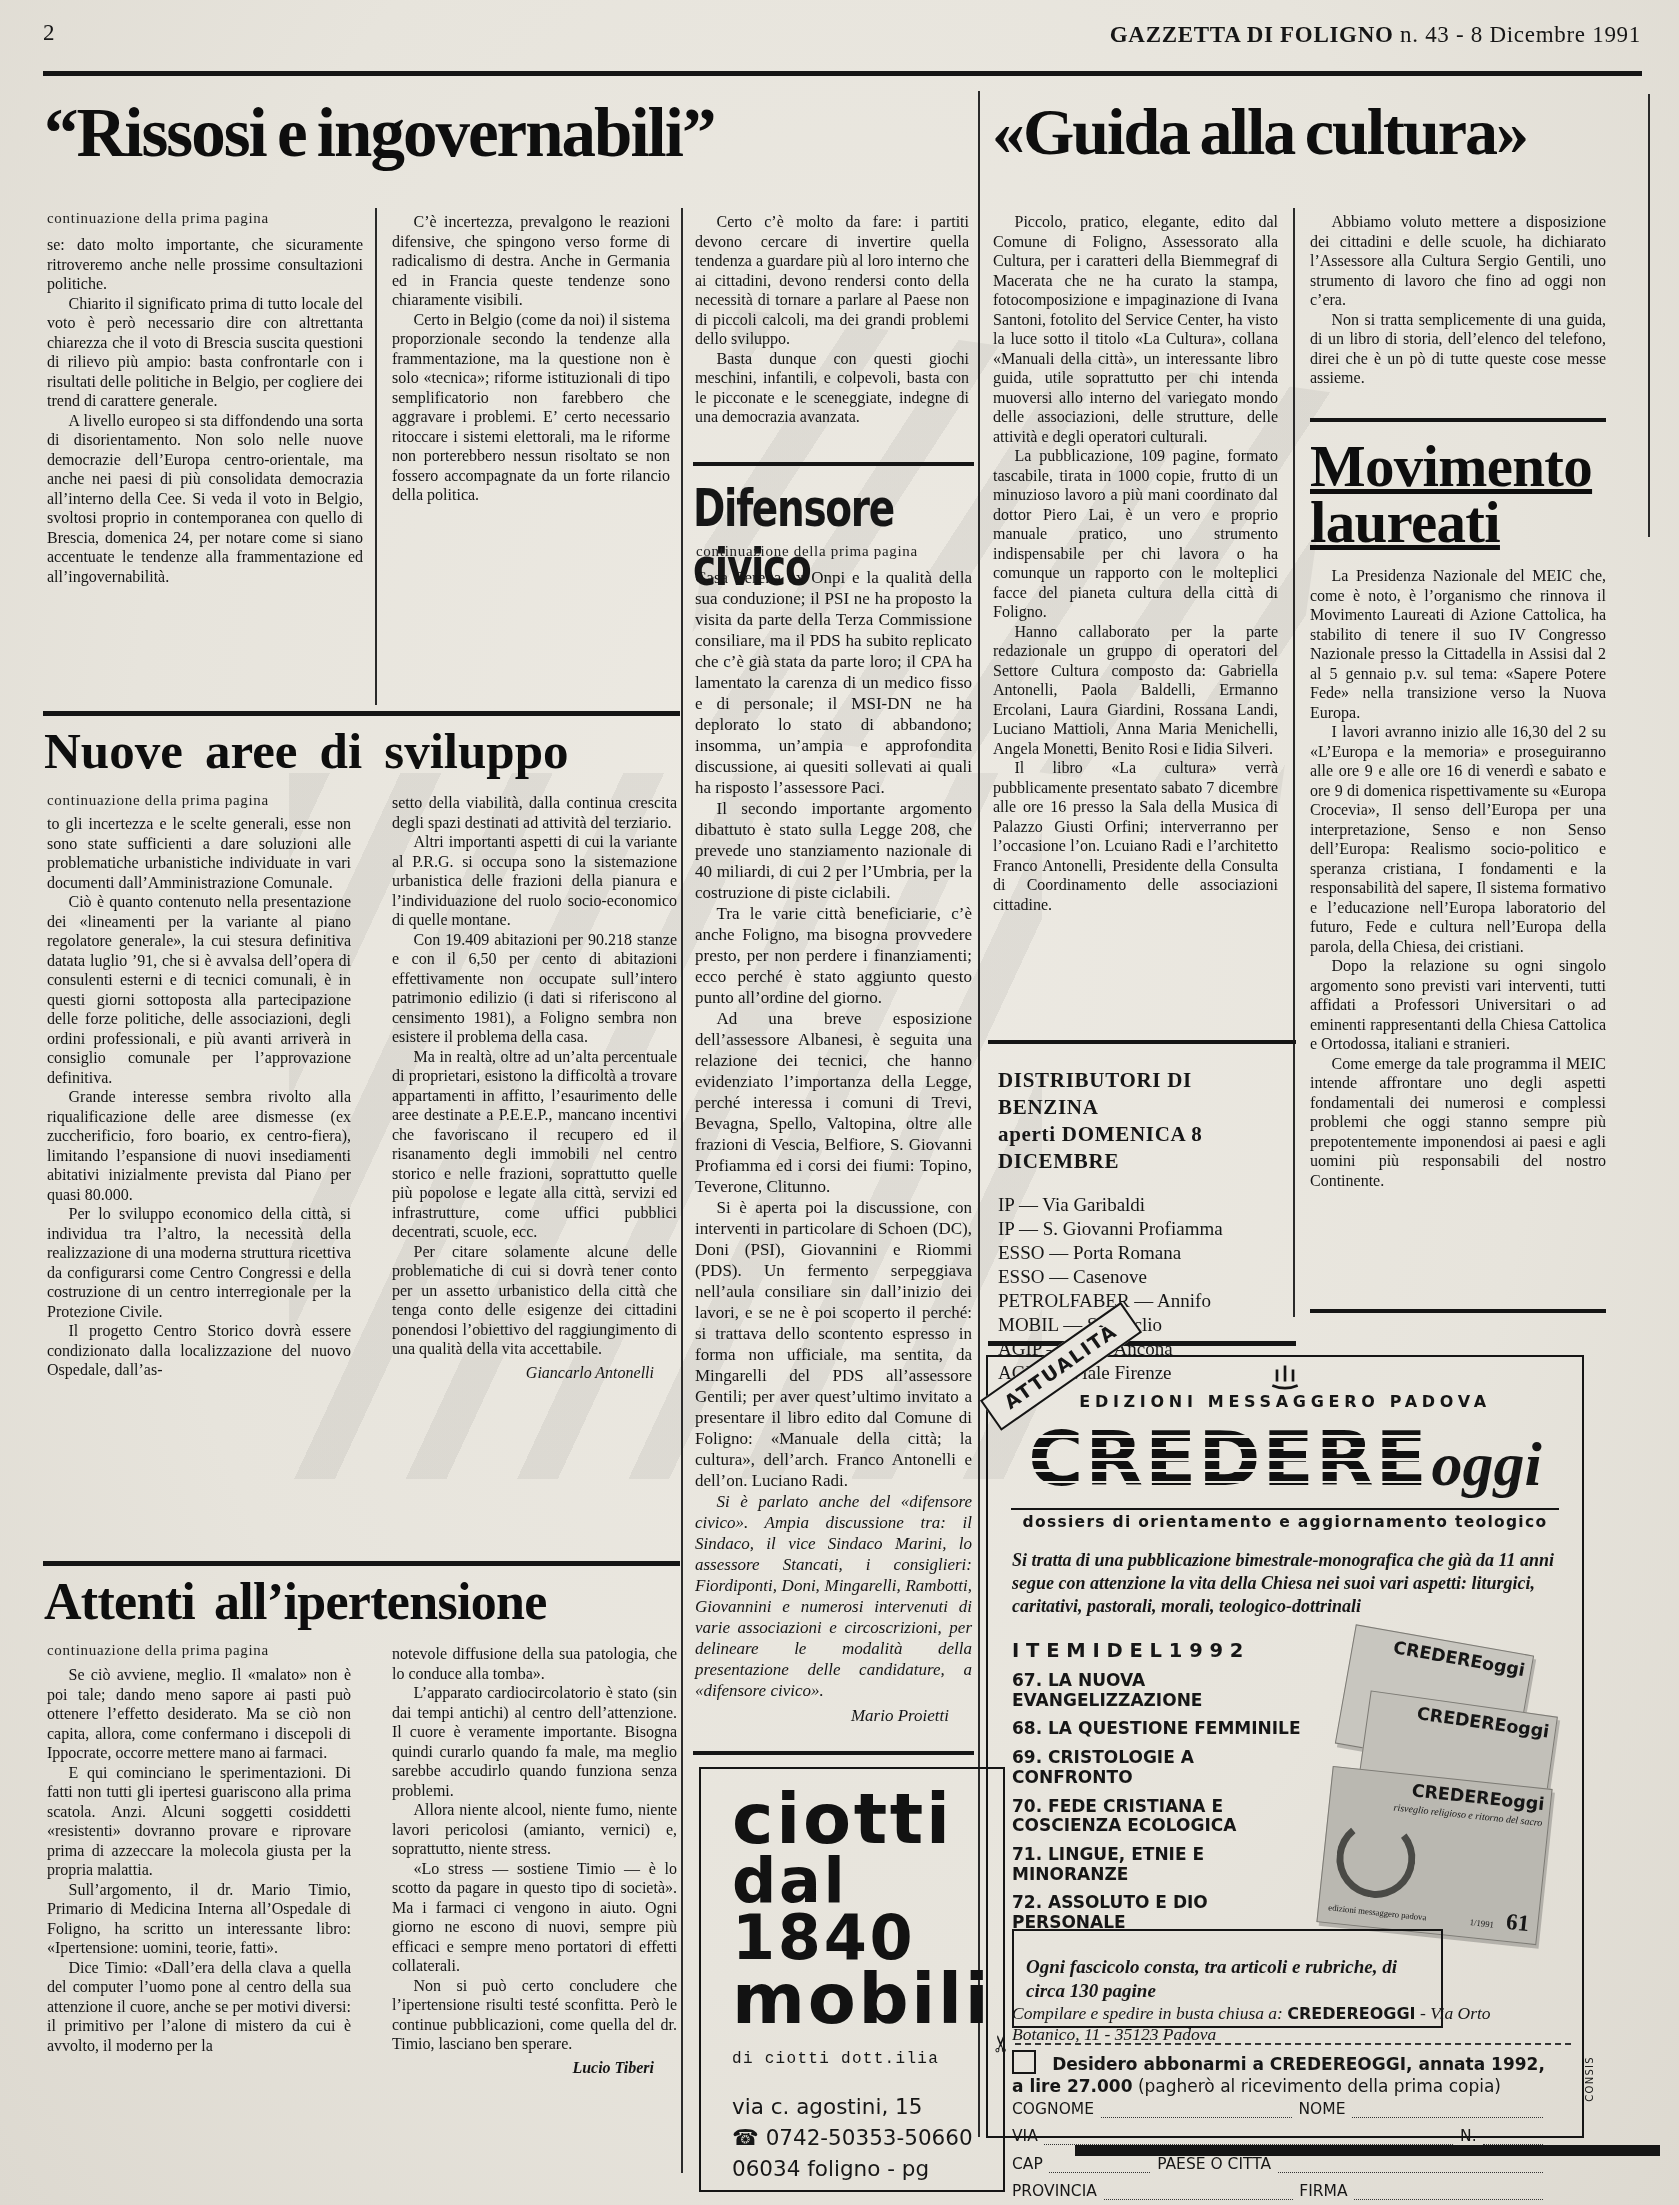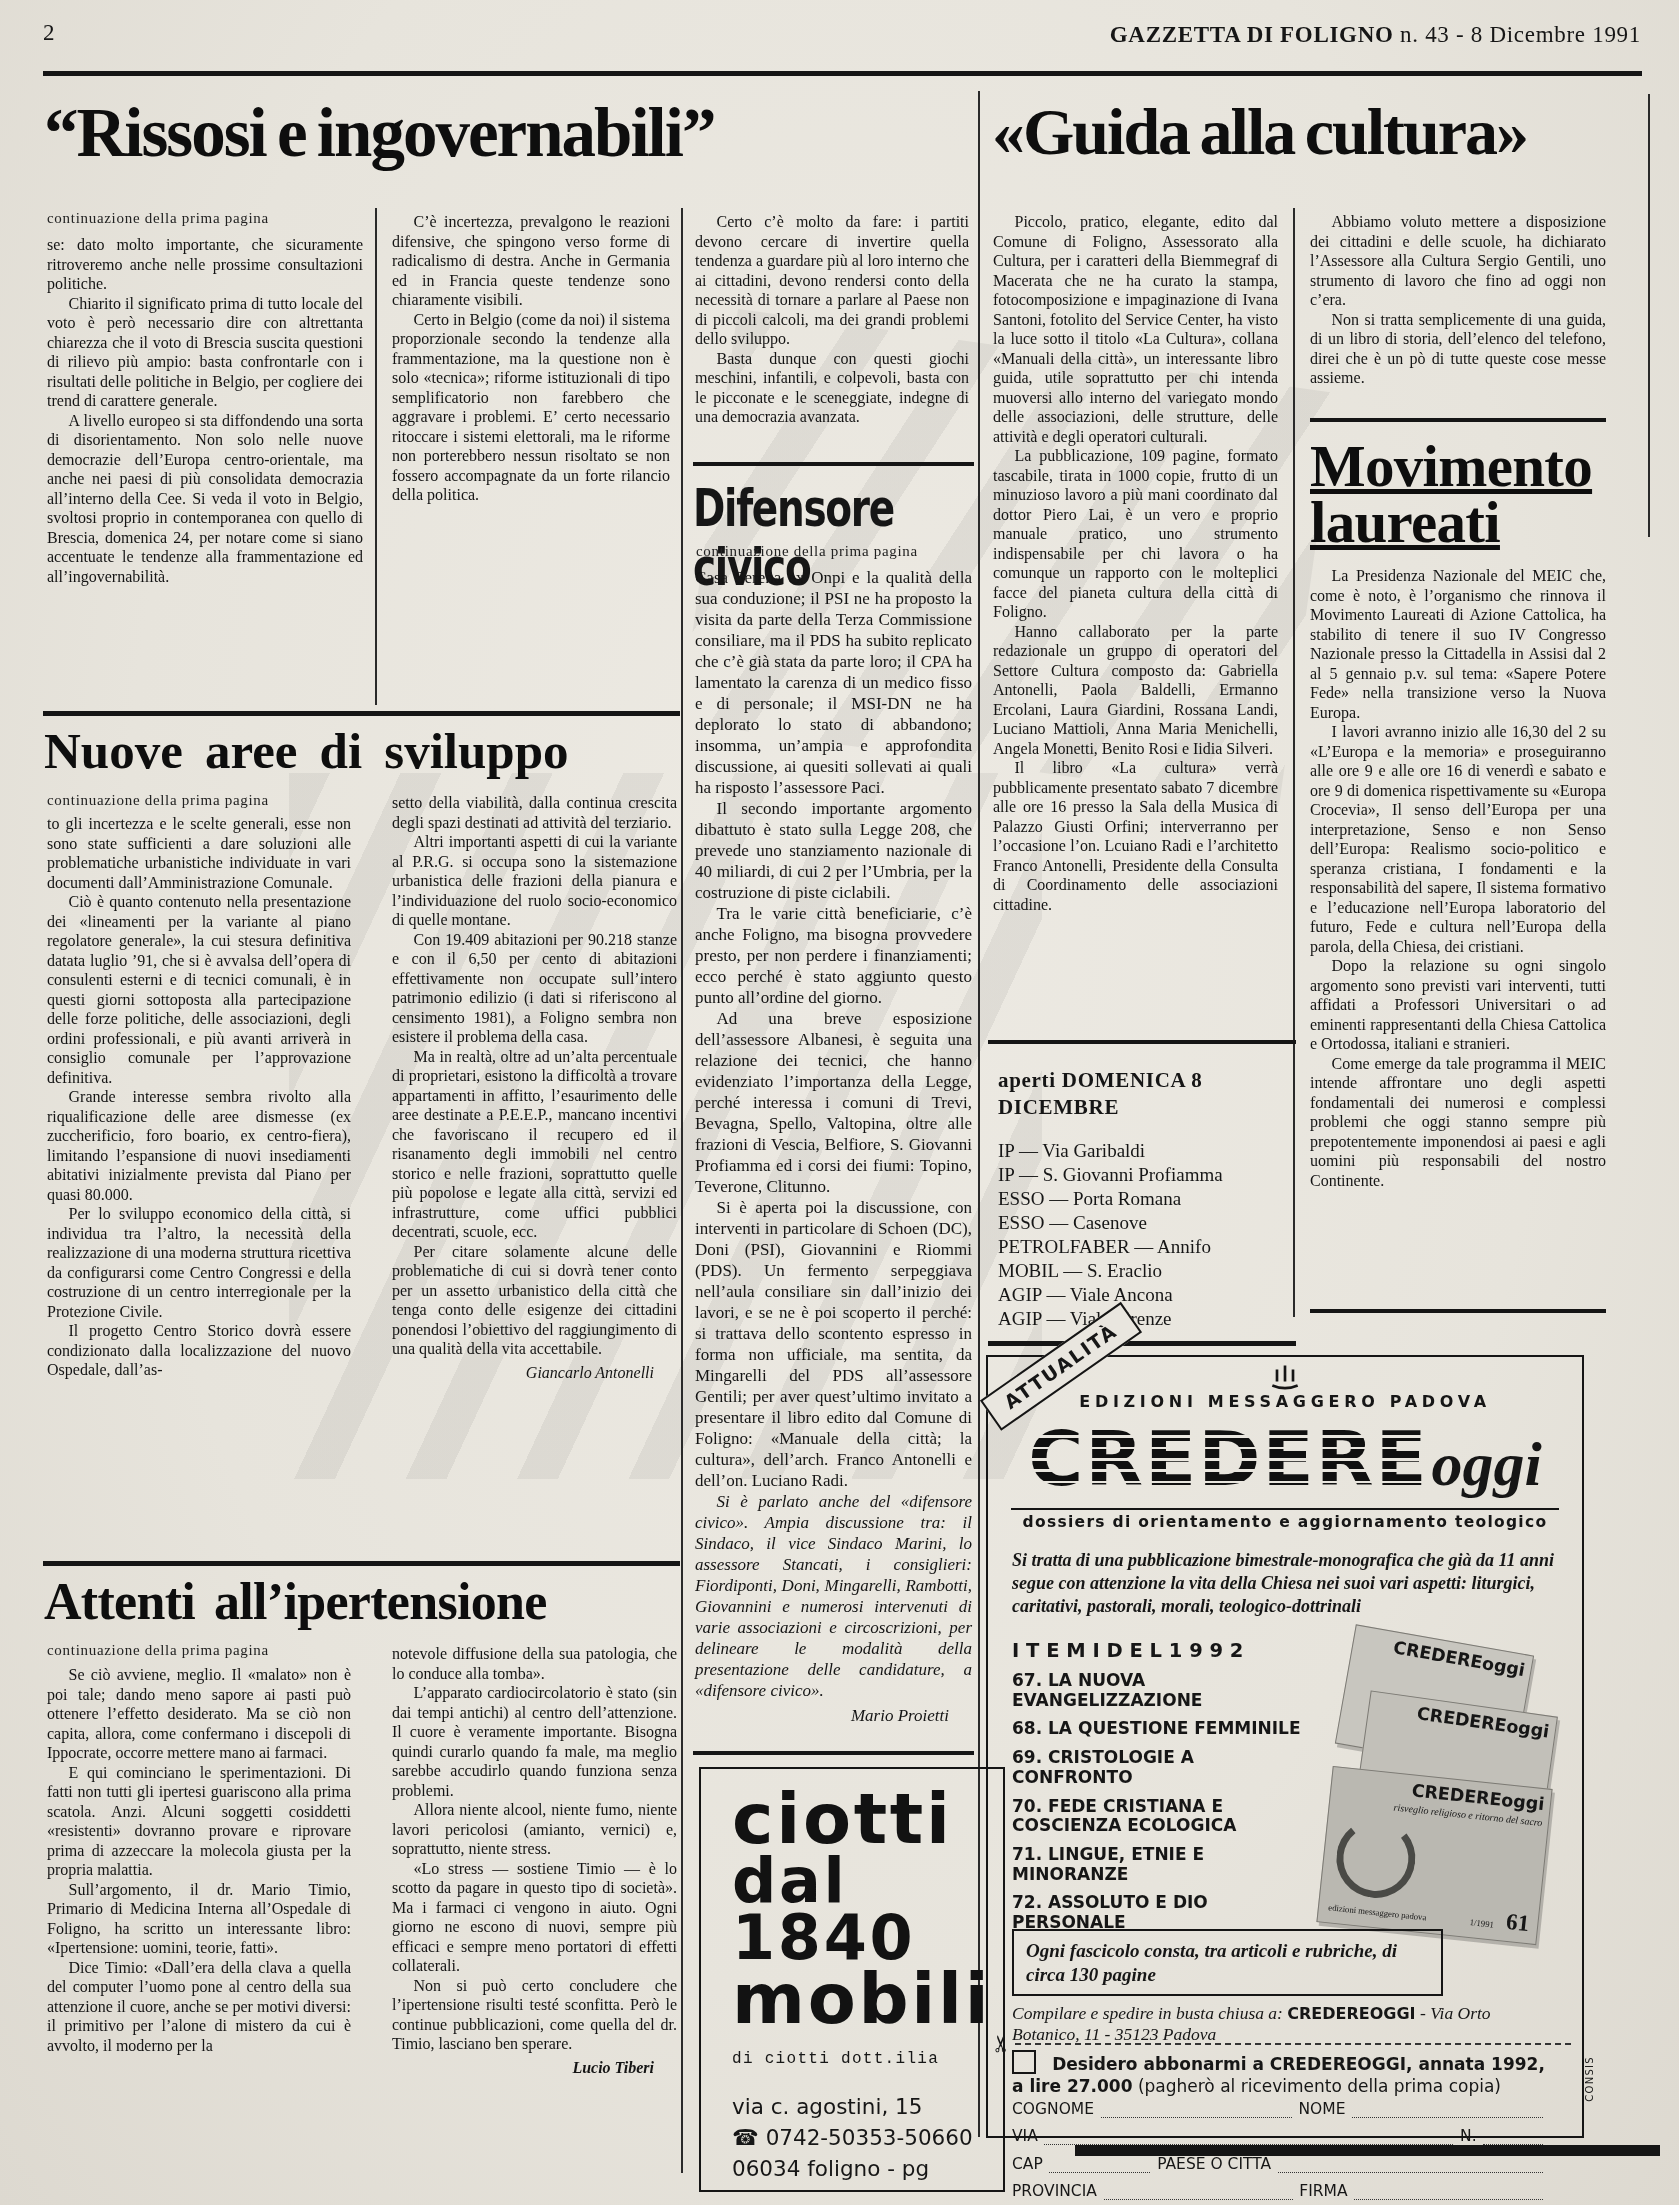--- a/index.html
+++ b/index.html
@@ -173,20 +173,21 @@
     <p class="ni">notevole diffusione della sua patologia, che lo conduce alla tomba».</p>
     <p>L’apparato cardiocircolatorio è stato (sin dai tempi antichi) al centro dell’attenzione. Il cuore è veramente importante. Bisogna quindi curarlo quando fa male, ma meglio sarebbe accudirlo quando funziona senza problemi.</p>
     <p>Allora niente alcool, niente fumo, niente lavori pericolosi (amianto, vernici) e, soprattutto, niente stress.</p>
     <p>«Lo stress — sostiene Timio — è lo scotto da pagare in questo tipo di società». Ma i farmaci ci vengono in aiuto. Ogni giorno ne escono di nuovi, sempre più efficaci e sempre meno portatori di effetti collaterali.</p>
     <p>Non si può certo concludere che l’ipertensione risulti testé sconfitta. Però le continue pubblicazioni, come quella del dr. Timio, lasciano ben sperare.</p>
     <div class="sig" style="font-weight:700;">Lucio Tiberi</div>
   </div>
 
   <div class="hr" style="left:988px;top:1040px;width:308px;height:4px;"></div>
   <div class="abs" style="left:998px;top:1067px;width:289px;">
+    <div class="benz-title">DISTRIBUTORI DI BENZINA</div>
     <div class="benz-title">aperti DOMENICA 8 DICEMBRE</div>
     <div style="height:17.5px;"></div>
     <div class="benz-item">IP — Via Garibaldi</div>
     <div class="benz-item">IP — S. Giovanni Profiamma</div>
     <div class="benz-item">ESSO — Porta Romana</div>
     <div class="benz-item">ESSO — Casenove</div>
     <div class="benz-item">PETROLFABER — Annifo</div>
     <div class="benz-item">MOBIL — S. Eraclio</div>
     <div class="benz-item">AGIP — Viale Ancona</div>
     <div class="benz-item">AGIP — Viale Firenze</div>
@@ -237,21 +238,21 @@
       <div class="cover" style="left:20px;top:138px;width:208px;height:144px;transform:rotate(6deg);padding:5.4px;background:#bab8b1;">
         <div class="clogo" style="text-align:right;">CREDEREoggi</div>
         <div style="font-size:10px;font-style:italic;text-align:right;margin-top:2.7px;">risveglio religioso e ritorno del sacro</div>
         <div style="position:absolute;left:12px;top:47px;width:65px;height:65px;border:7.4px solid #4a4a46;border-radius:50%;border-top-color:transparent;"></div>
         <div style="position:absolute;right:8px;bottom:5.4px;font-size:23px;font-weight:700;">61</div>
         <div style="position:absolute;right:43px;bottom:9.4px;font-size:8.7px;">1/1991</div>
         <div style="position:absolute;left:9.4px;bottom:9.4px;font-size:8.7px;">edizioni messaggero padova</div>
       </div>
     </div>
 
-    <div class="abs" style="left:24px;top:572px;width:403px;border:2px solid #151515;padding:8px 12px;font-style:italic;font-size:19px;line-height:23.5px;font-weight:600;">Ogni fascicolo consta, tra articoli e rubriche, di circa 130 pagine</div>
+    <div class="abs" style="left:24px;top:572px;width:403px;border:2px solid #151515;padding:24px 12px;font-style:italic;font-size:19px;line-height:23.5px;font-weight:600;">Ogni fascicolo consta, tra articoli e rubriche, di circa 130 pagine</div>
 
     <div class="abs italic" style="left:24px;top:646px;width:546px;font-size:17.5px;">
       <span>Compilare e spedire in busta chiusa a: </span><b style="font-style:normal;font-family:'DejaVu Sans',sans-serif;font-size:16px;">CREDEREOGGI</b><span> - Via Orto Botanico, 11 - 35123 Padova</span>
     </div>
 
     <div class="abs" style="left:4px;top:673px;width:579px;display:flex;align-items:center;">
       <span style="font-size:23px;transform:rotate(-90deg);">✂</span>
       <div style="flex:1;border-top:2px dashed #333;margin-left:4px;"></div>
     </div>
 

